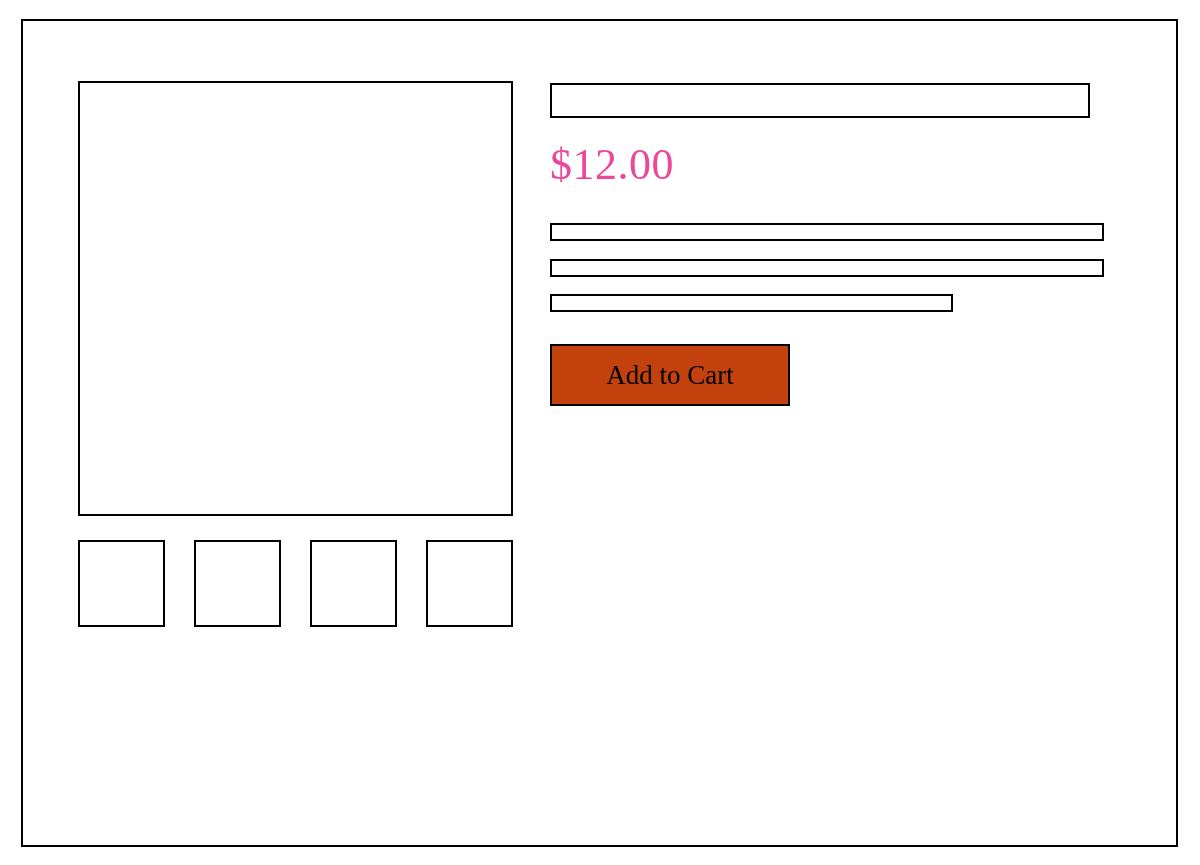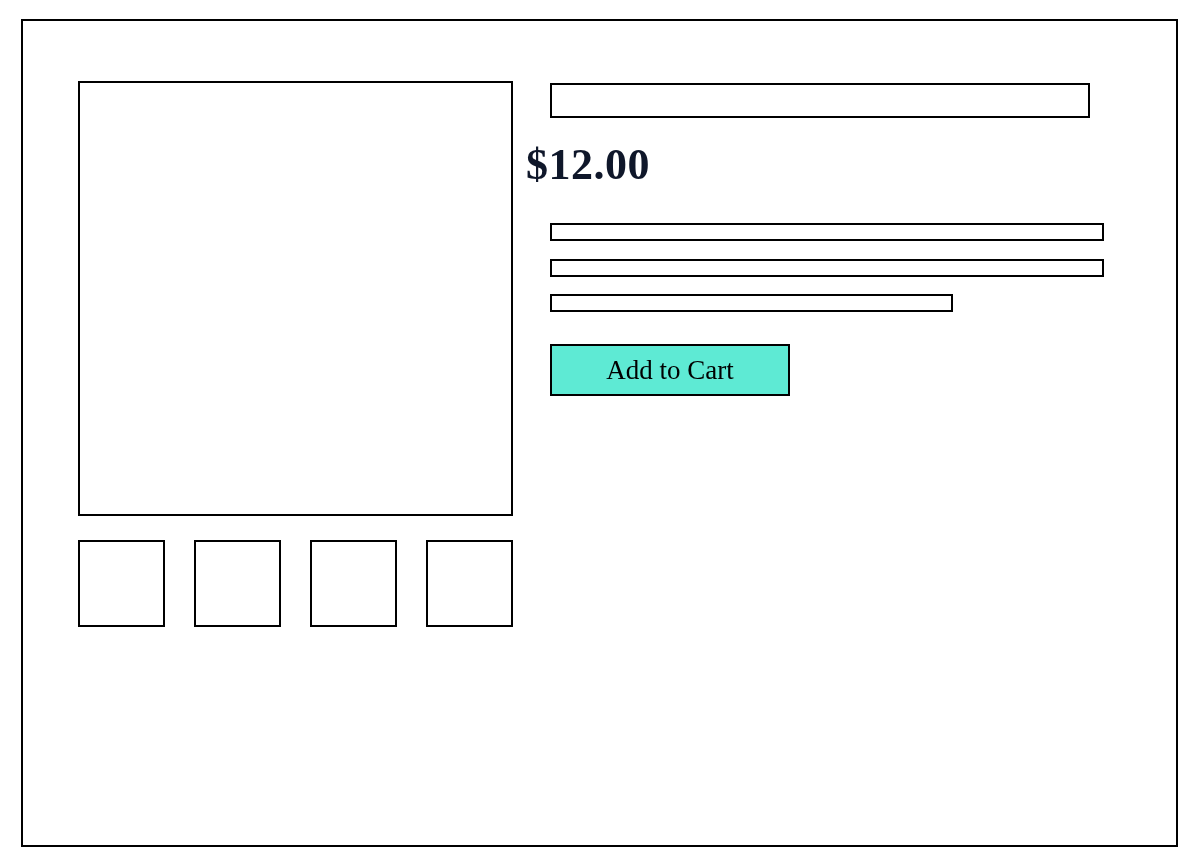--- a/index.html
+++ b/index.html
@@ -49,43 +49,43 @@
       top: 62px;
       left: 527px;
       width: 540px;
       height: 35px;
       border: 2px solid #000;
       background: #fff;
     }
     .price {
       position: absolute;
       top: 118px;
-      left: 503px;
+      left: 527px;
       font-size: 44px;
-      font-weight: 700;
+      font-weight: 400;
       letter-spacing: 0.5px;
-      color: #0f172a;
+      color: #ec4899;
     }
     .desc-line {
       position: absolute;
       border: 2px solid #000;
       background: #fff;
       height: 18px;
     }
     .desc-1 { top: 202px; left: 527px; width: 554px; }
     .desc-2 { top: 238px; left: 527px; width: 554px; }
     .desc-3 { top: 273px; left: 527px; width: 403px; }
     .add-to-cart {
       position: absolute;
       top: 323px;
       left: 527px;
       width: 240px;
-      height: 52px;
+      height: 62px;
       border: 2.5px solid #000;
-      background: #5eead4;
+      background: #c2410c;
       font-family: inherit;
       font-size: 27px;
       cursor: pointer;
       display: flex;
       align-items: center;
       justify-content: center;
     }
   </style>
 </head>
 <body>

